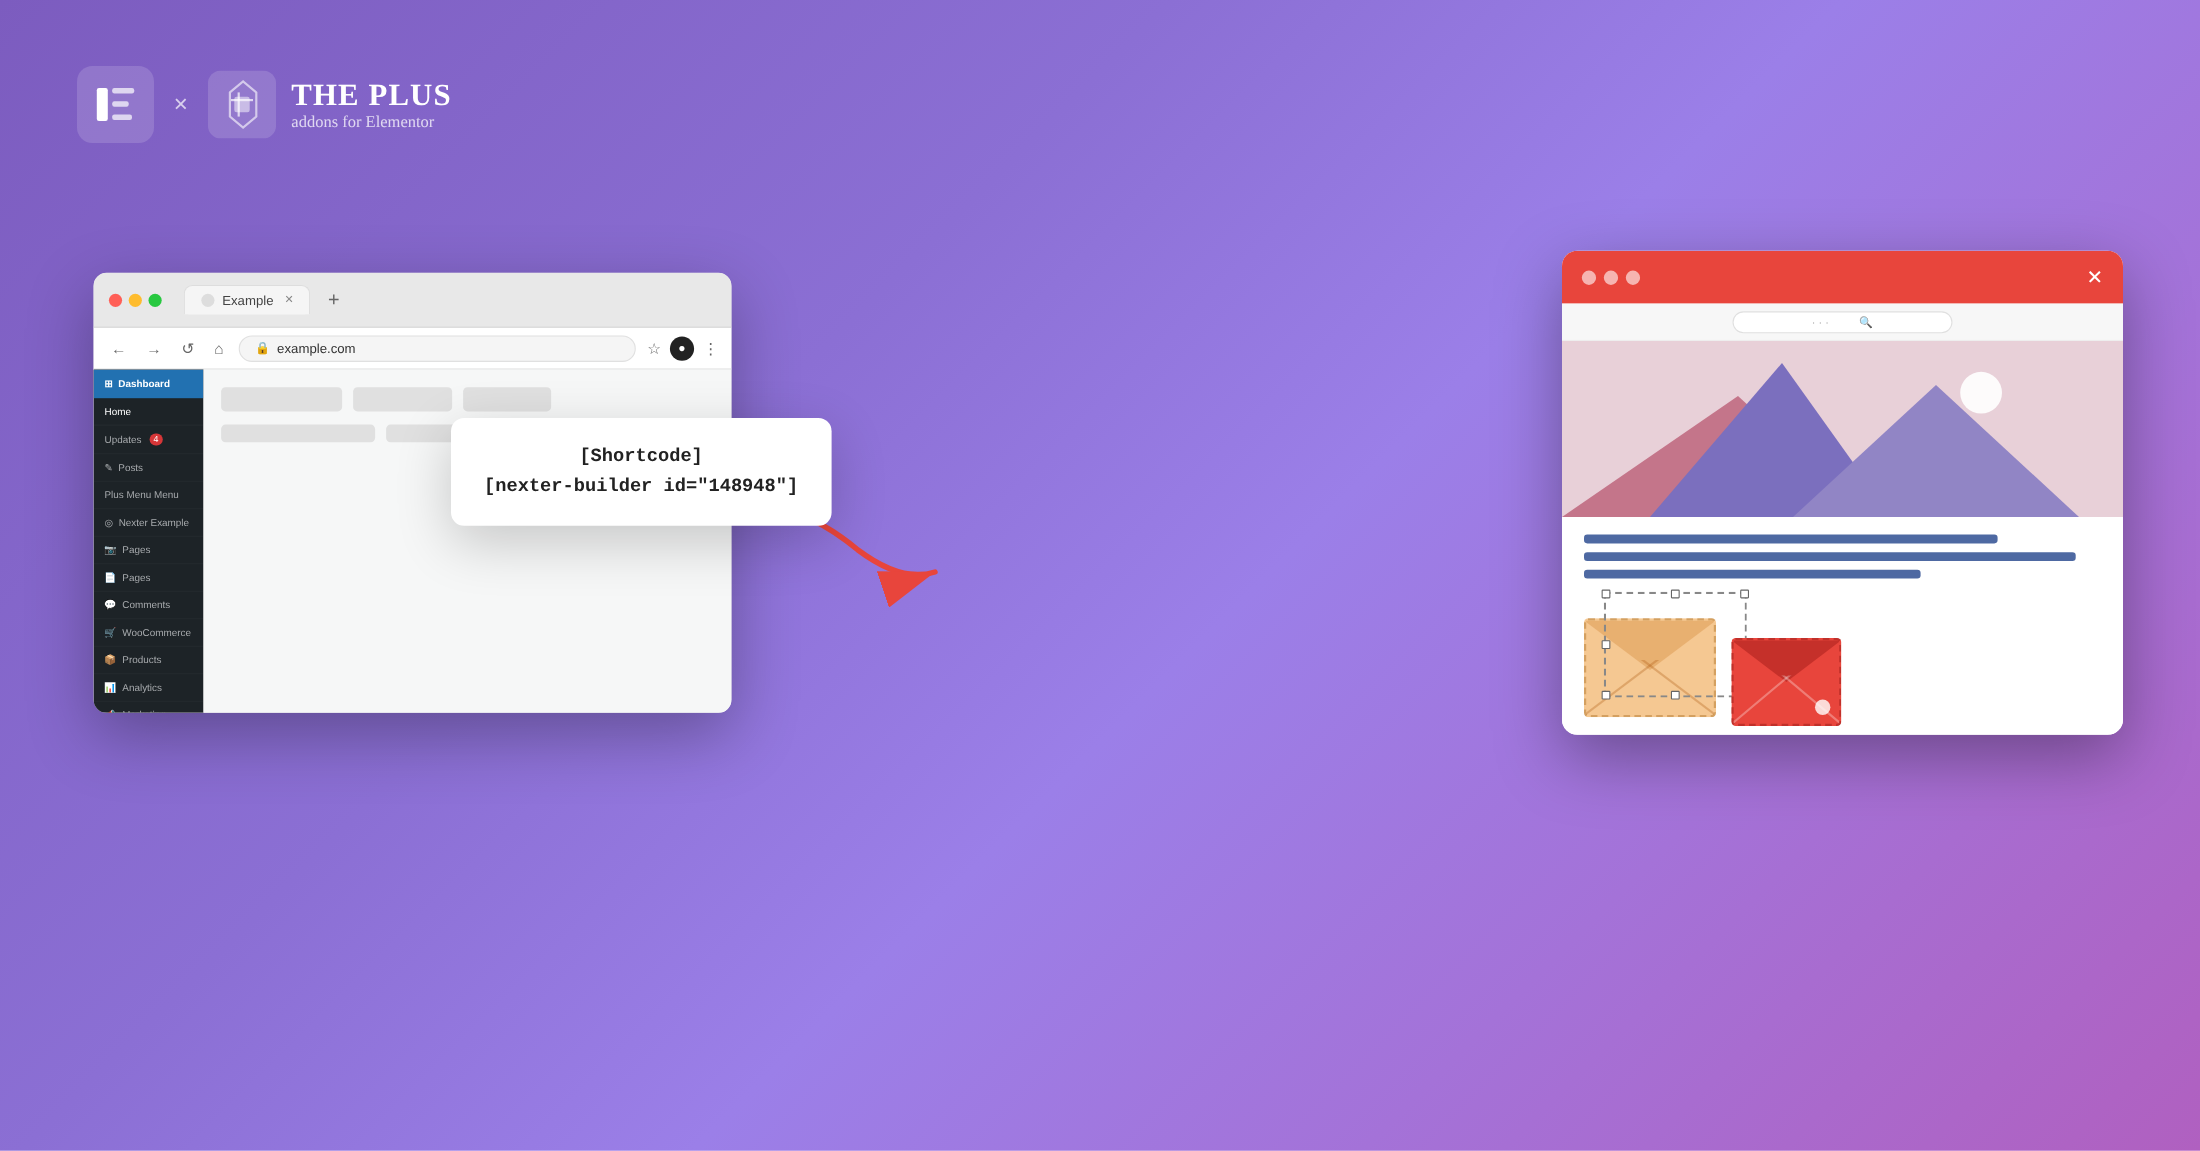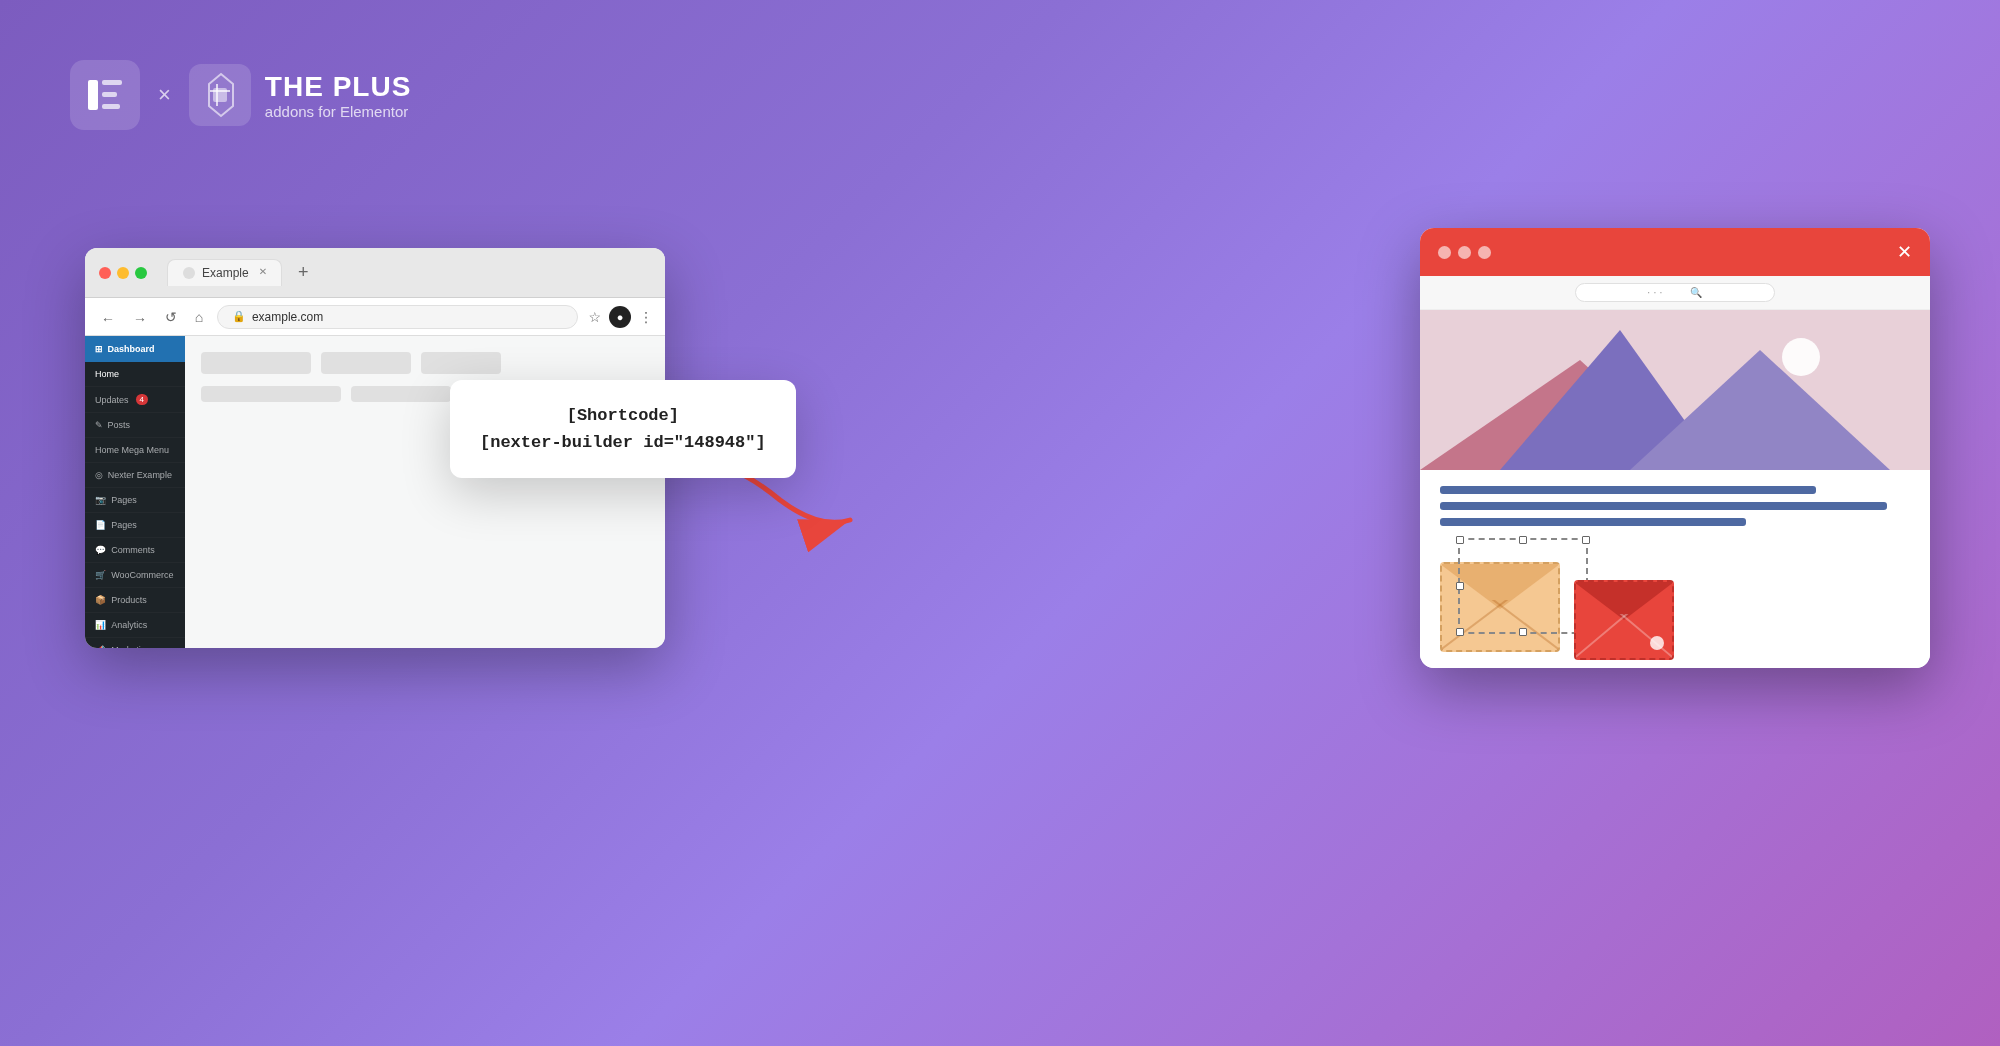--- a/index.html
+++ b/index.html
@@ -31,20 +31,21 @@
     .logo-x {
       color: rgba(255,255,255,0.7);
       font-size: 22px;
       font-weight: 400;
     }
 
     .logo-theplus {
       display: flex;
       align-items: center;
       gap: 14px;
+      font-family: Liberation Serif, serif;
     }
 
     .logo-theplus-icon {
       width: 62px;
       height: 62px;
     }
 
     .logo-theplus-text {
       display: flex;
       flex-direction: column;
@@ -258,21 +259,21 @@
     .cb-mid { width: 100px; height: 16px; }
 
     
     .shortcode-popup {
       position: absolute;
       background: white;
       border-radius: 12px;
       padding: 22px 30px;
       box-shadow: 0 15px 50px rgba(0,0,0,0.2);
       z-index: 10;
-      left: 450px;
+      left: 410px;
       top: 380px;
       min-width: 280px;
       text-align: center;
     }
 
     .shortcode-line {
       font-size: 17px;
       font-weight: 600;
       color: #222;
       line-height: 1.6;
@@ -624,21 +625,21 @@
       </div>
       <div class="wp-menu-item">
         <span>Updates</span>
         <span class="wp-menu-badge">4</span>
       </div>
       <div class="wp-menu-item">
         <span>✎</span>
         <span>Posts</span>
       </div>
       <div class="wp-menu-item">
-        <span>Home Mega Menu</span>
+        <span>Plus Menu Menu</span>
       </div>
       <div class="wp-menu-item">
         <span>◎</span>
         <span>Nexter Example</span>
       </div>
       <div class="wp-menu-item">
         <span>📷</span>
         <span>Pages</span>
       </div>
       <div class="wp-menu-item">

